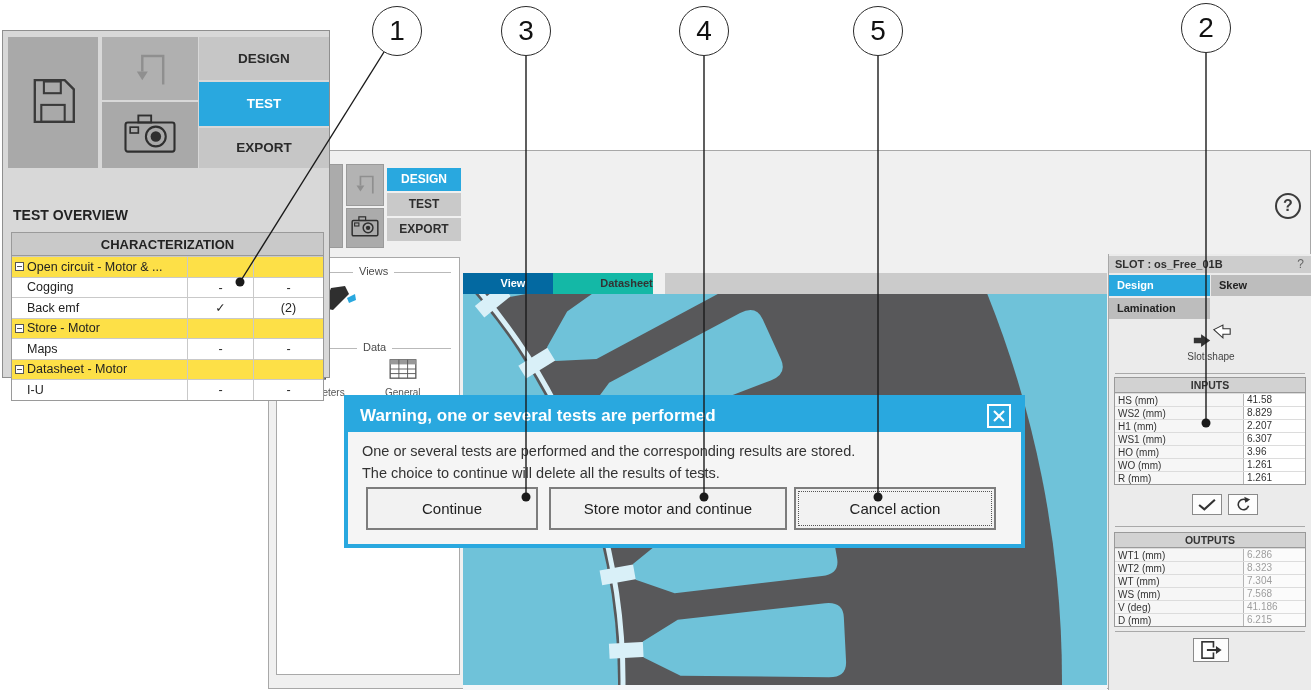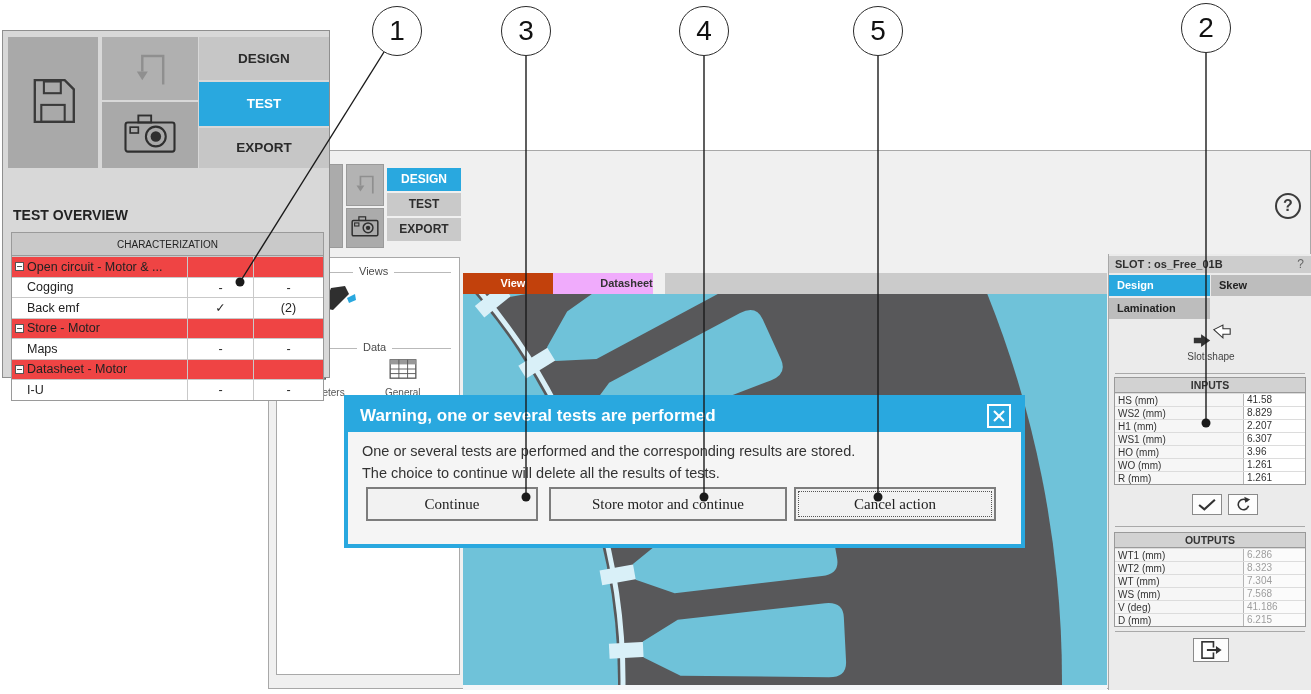--- a/index.html
+++ b/index.html
@@ -74,44 +74,44 @@
 
   
   .inset { position:absolute; left:2px; top:30px; width:328px; height:348px;
     background:#d8d8d8; border:1px solid #8f8f8f; z-index:50; }
   .inset .big-btn { position:absolute; background:#a9a9a9; display:flex; align-items:center; justify-content:center; }
   .inset-nav { position:absolute; left:196px; width:130px; background:#c6c6c6; text-align:center;
     font-weight:bold; font-size:13.5px; color:#2a2a2a; }
   .inset-nav.active { background:#29a8df; color:#fff; }
   .ov-title { position:absolute; left:10px; top:176px; font-size:14px; font-weight:bold; color:#222; }
   .ctable { position:absolute; left:8px; top:201px; width:313px; border:1px solid #9a9a9a; background:#fff; }
-  .ct-head { height:23px; background:#c9c9c9; text-align:center; font-size:10px; font-weight:normal;
+  .ct-head { height:23px; background:#c9c9c9; text-align:center; font-size:13px; font-weight:bold;
     color:#222; line-height:23px; border-bottom:1px solid #9a9a9a; }
   .crow { display:flex; height:20.5px; font-size:12.5px; color:#222; align-items:center;
     border-top:1px solid #c9c9c9; }
   .crow:first-of-type { border-top:none; }
-  .crow.group { background:#ef4444; }
+  .crow.group { background:#fde047; }
   .crow .c0 { flex:1; padding-left:3px; display:flex; align-items:center; white-space:nowrap; overflow:hidden; }
   .crow.child .c0 { padding-left:15px; }
   .crow .c1 { width:66px; text-align:center; border-left:1px solid #c9c9c9; align-self:stretch; line-height:20.5px; }
   .crow .c2 { width:70px; text-align:center; border-left:1px solid #c9c9c9; align-self:stretch; line-height:20.5px; }
   .colbox { display:inline-block; position:relative; width:9px; height:9px; border:1px solid #555;
     margin-right:3px; background:#fff; flex:none; }
   .colbox i { position:absolute; left:1px; top:3px; width:5px; height:1px; background:#555; }
 
   
   .dialog { position:absolute; left:344px; top:395px; width:681px; height:153px;
     border:4px solid #29a8df; background:#f5f5f5; z-index:45; }
   .dlg-title { height:33px; background:#29a8df; color:#fff; font-size:17px; font-weight:bold;
     line-height:33px; padding-left:12px; }
   .dlg-close { position:absolute; right:10px; top:5px; width:24px; height:24px;
     border:2px solid #fff; display:flex; align-items:center; justify-content:center; }
   .dlg-text { position:absolute; left:14px; font-size:14.5px; color:#333; }
-  .dlg-btn { position:absolute; top:88px; height:34px; background:#f2f2f2; border:2px solid #7d7d7d;
-    font-size:15px; color:#222; text-align:center; font-family:Liberation Serif, serif; }
+  .dlg-btn { position:absolute; top:88px; height:43px; background:#f2f2f2; border:2px solid #7d7d7d;
+    font-size:15px; color:#222; text-align:center; font-family:Liberation Sans, sans-serif; }
   .dlg-btn.focused { outline:1px dotted #555; outline-offset:-5px; }
 
   
   .callout-overlay { position:absolute; left:0; top:0; width:1311px; height:694px;
     z-index:90; pointer-events:none; }
   .co-circle { position:absolute; width:50px; height:50px; border:1.5px solid #2a2a2a; border-radius:50%;
     background:#fff; text-align:center; font-size:28px; color:#111; line-height:47px; z-index:91; pointer-events:none; }
 </style>
 </head>
 <body>
@@ -344,22 +344,22 @@
                 <line x1="1" y1="12" x2="29" y2="12"></line>
                 <line x1="1" y1="17" x2="29" y2="17"></line>
                 <line x1="10.5" y1="2" x2="10.5" y2="22"></line>
                 <line x1="20" y1="2" x2="20" y2="22"></line>
               </g>
             </svg></span>
         <span class="slabel">General</span>
       </div>
     </div>
 
-    <div class="tab" style="left:194px; width:100px; background:#c2410c; color:#fff;"><span>View</span></div>
-    <div class="tab" style="left:284px; width:100px; background:#f0abfc; color:#333;padding-left:47px;"><span>Datasheet</span></div>
+    <div class="tab" style="left:194px; width:100px; background:#0369a1; color:#fff;"><span>View</span></div>
+    <div class="tab" style="left:284px; width:100px; background:#14b8a6; color:#333;padding-left:47px;"><span>Datasheet</span></div>
     <div class="tabs-rest" style="left:396px; width:442px;"></div>
 
     <div class="canvas-view">
       <svg width="644" height="391" viewBox="0 0 644 391">
         <rect x="0" y="0" width="644" height="391" fill="#6FC2D9"></rect>
         <circle cx="-441" cy="387" r="1040" fill="#58585A"></circle>
         <circle cx="-441" cy="387" r="596" fill="#6FC2D9"></circle>
         <circle cx="-441" cy="387" r="601" fill="none" stroke="#D9F0F8" stroke-width="5"></circle>
         <g>
           <g transform="translate(-441,387) rotate(-2.9)">

